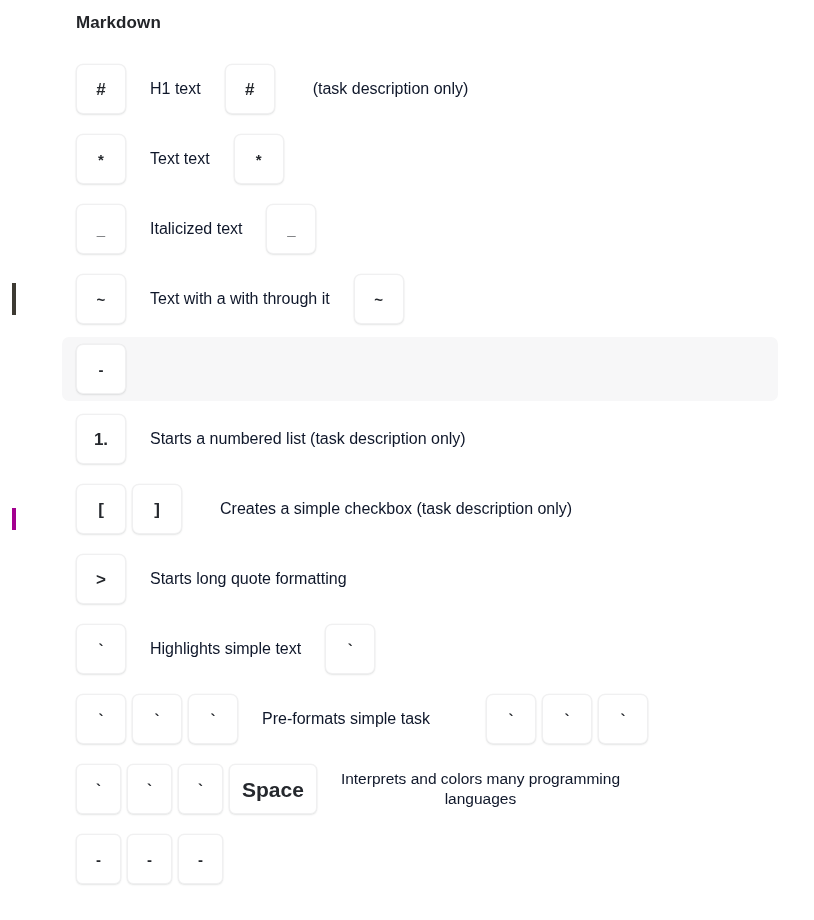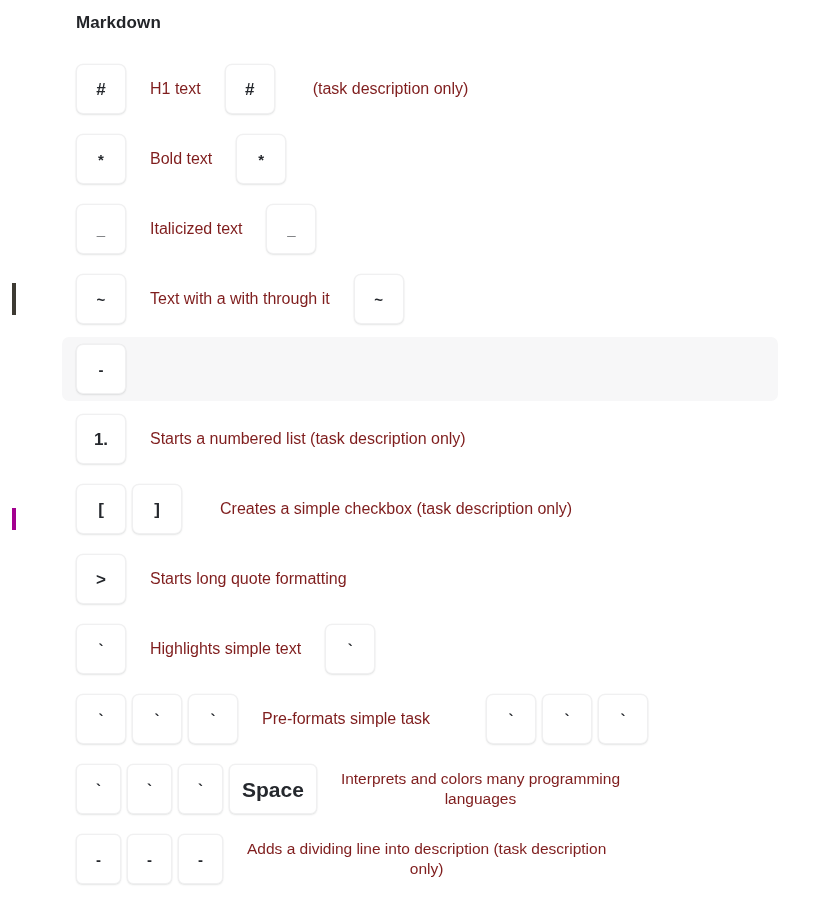--- a/index.html
+++ b/index.html
@@ -104,21 +104,21 @@
 
   .keygroup {
     display: flex;
     align-items: center;
     gap: 6px;
   }
 
   .label {
     flex: 0 0 auto;
     font-size: 16px;
-    color: #7f1d1d;
+    color: #0f172a;
     white-space: pre-line;
     line-height: 1.28;
   }
 
   .gap-sm  { width: 24px; flex: 0 0 auto; }
   .gap-md  { width: 38px; flex: 0 0 auto; }
   .gap-lg  { width: 56px; flex: 0 0 auto; }
 </style>
 </head>
 <body>
@@ -142,21 +142,21 @@
           <div class="key">#</div>
         </div>
         <div class="gap-md"></div>
         <div class="label">(task description only)</div>
       </div>
       <div class="row">
         <div class="keygroup">
           <div class="key small-glyph">*</div>
         </div>
         <div class="gap-sm"></div>
-        <div class="label">Bold text</div>
+        <div class="label">Text text</div>
         <div class="gap-sm"></div>
         <div class="keygroup">
           <div class="key small-glyph">*</div>
         </div>
       </div>
       <div class="row">
         <div class="keygroup">
           <div class="key small-glyph">_</div>
         </div>
         <div class="gap-sm"></div>
@@ -242,18 +242,16 @@
         <div class="label">Interprets and colors many programming
 languages</div>
       </div>
       <div class="row alt">
         <div class="keygroup">
           <div class="key small-glyph">-</div>
           <div class="key small-glyph">-</div>
           <div class="key small-glyph">-</div>
         </div>
         <div class="gap-sm"></div>
-        <div class="label">Adds a dividing line into description (task description
-only)</div>
       </div>
     </div>
 
 </div>
 
 </body></html>

